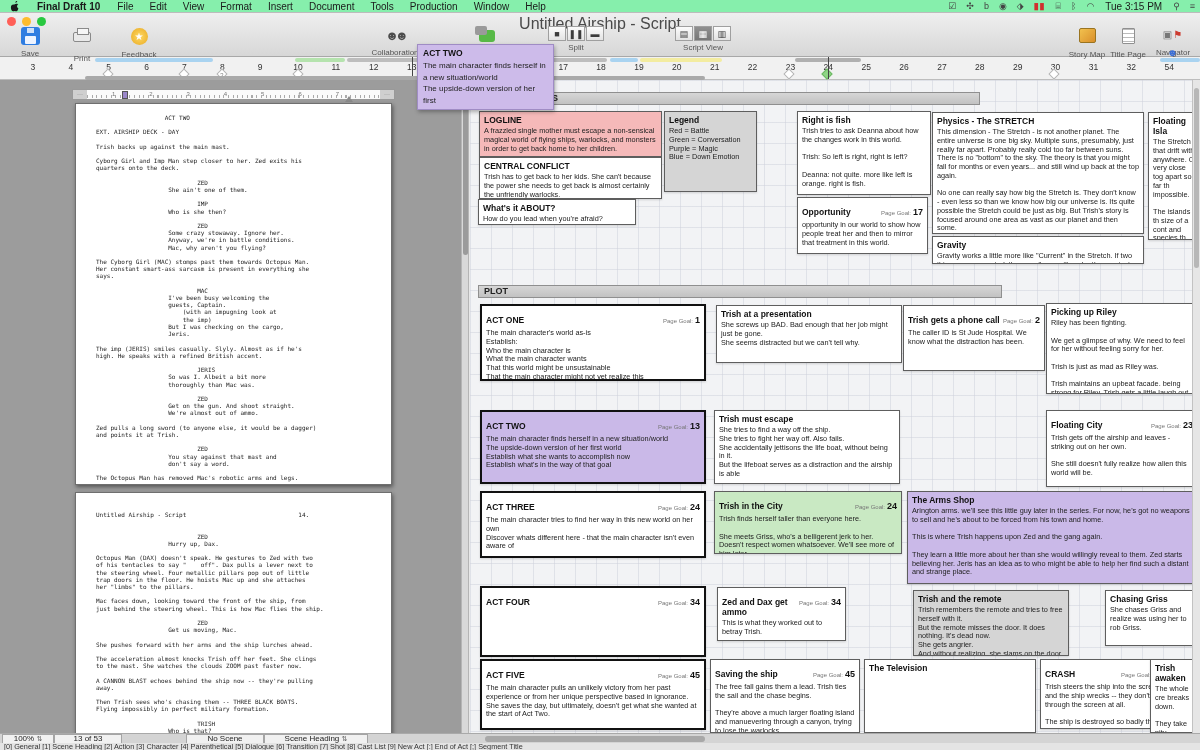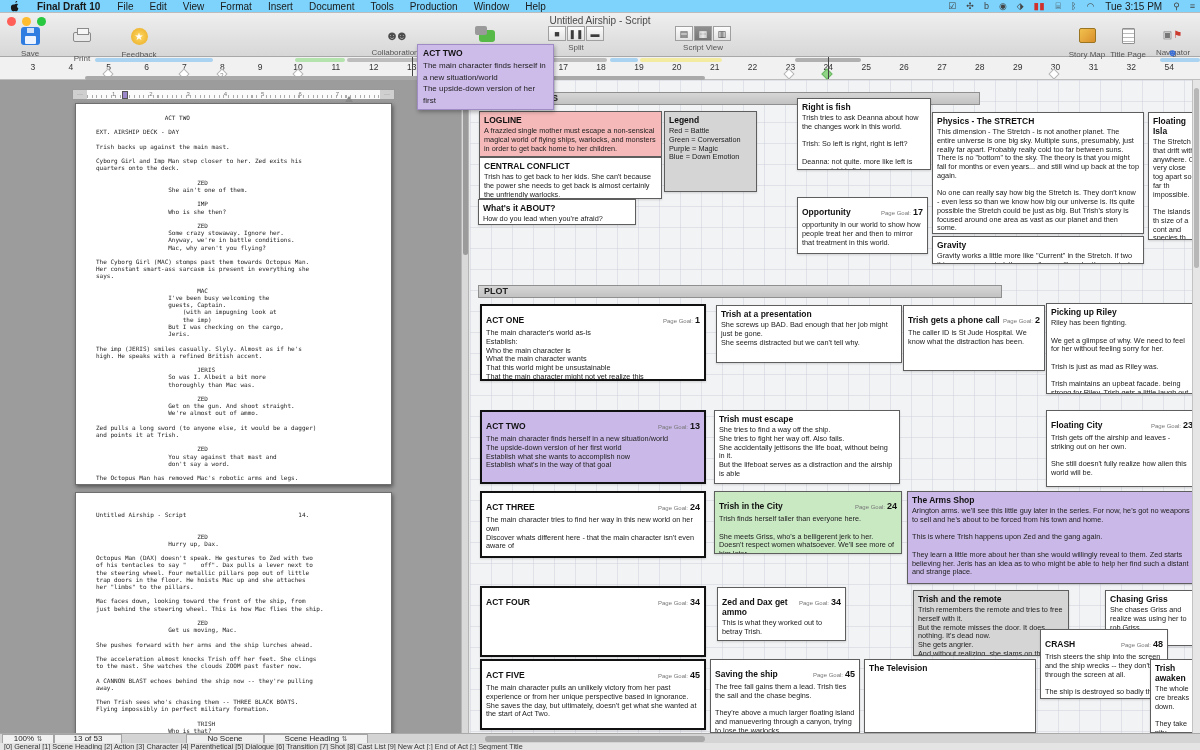--- a/index.html
+++ b/index.html
@@ -1,35 +1,35 @@
 <!DOCTYPE html>
 <html><head>
 <meta charset="utf-8">
 <style>
   * { margin:0; padding:0; box-sizing:border-box; }
   html,body { width:1200px; height:750px; overflow:hidden; }
   body { font-family:"Liberation Sans", sans-serif; }
   #screen { position:relative; width:1200px; height:750px; background:#e8e8e8; overflow:hidden; }
 
   
-  .menubar { position:absolute; left:0; top:0; width:1200px; height:13px; background:#7dd3fc; border-bottom:1px solid #bcbcbc; display:flex; align-items:center; font-size:10px; color:#1a1a1a; z-index:50; }
+  .menubar { position:absolute; left:0; top:0; width:1200px; height:13px; background:#86efac; border-bottom:1px solid #bcbcbc; display:flex; align-items:center; font-size:10px; color:#1a1a1a; z-index:50; }
   .menubar .apple { padding:0 9px 0 10px; display:flex; align-items:center; }
   .menubar .appname { font-weight:bold; padding:0 9px; }
   .menubar .menus { display:flex; }
   .menus span { padding:0 8px; }
   .menustatus { margin-left:auto; display:flex; align-items:center; font-size:9px; color:#444; }
   .menustatus .mi { padding:0 5px; }
   .menustatus .red { color:#d0312d; font-weight:bold; letter-spacing:1px; }
   .menustatus .clock { font-size:10px; color:#1a1a1a; padding:0 6px; }
 
   
   .titlebar { position:absolute; left:0; top:13px; width:1200px; height:44px; background:linear-gradient(#efefef,#d7d7d7); border-bottom:1px solid #a8a8a8; z-index:40; }
   .lights { position:absolute; left:7px; top:4px; display:flex; gap:6px; }
   .light { width:9px; height:9px; border-radius:50%; }
-  .wintitle { position:absolute; left:0; top:2px; width:1200px; text-align:center; font-size:10px; color:#4a4a4a; }
+  .wintitle { position:absolute; left:0; top:2px; width:1200px; text-align:center; font-size:16px; color:#4a4a4a; }
   .tbtn { position:absolute; top:13px; text-align:center; font-size:8px; color:#555; }
   .tbtn .lbl { display:block; margin-top:2px; }
   .ticon { width:22px; height:20px; margin:0 auto; position:relative; }
   .floppy { background:#2f7de1; border-radius:3px; width:19px; height:18px; margin:1px auto; position:relative; }
   .floppy:after { content:""; position:absolute; left:4px; bottom:1px; width:11px; height:8px; background:#eef4ff; border-radius:1px; }
   .floppy:before { content:""; position:absolute; left:6px; top:1px; width:7px; height:5px; background:#cfe0f8; }
   .printer { width:18px; height:10px; background:#e9e9e9; border:1px solid #8a8a8a; border-radius:2px; margin:6px auto 0; position:relative; }
   .printer:before { content:""; position:absolute; left:3px; top:-5px; width:10px; height:5px; background:#f6f6f6; border:1px solid #8a8a8a; }
   .starcirc { width:17px; height:17px; border-radius:50%; background:radial-gradient(#ffd964,#e8a922); margin:2px auto; color:#fff; font-size:10px; line-height:17px; }
   .persons { font-size:13px; color:#4d4d4d; letter-spacing:-4px; line-height:20px; }
@@ -402,21 +402,21 @@
   </div>
   <div class="card gray" style="left:664px;top:111px;width:93px;height:81px">
     <div class="chead">
         <span class="ctitle">Legend</span>
       </div>
     <div class="cbody">Red = Battle
 Green = Conversation
 Purple = Magic
 Blue = Down Emotion</div>
   </div>
-  <div class="card" style="left:797px;top:98px;width:134px;height:72px">
+  <div class="card" style="left:797px;top:111px;width:134px;height:84px">
     <div class="chead">
         <span class="ctitle">Right is fish</span>
       </div>
     <div class="cbody">Trish tries to ask Deanna about how the changes work in this world.
 
 Trish: So left is right, right is left?
 
 Deanna: not quite. more like left is orange. right is fish.</div>
   </div>
   <div class="card" style="left:797px;top:197px;width:131px;height:57px">
@@ -588,21 +588,21 @@
       </div>
     <div class="cbody">The free fall gains them a lead. Trish ties the sail and the chase begins.
 
 They're above a much larger floating island and manuevering through a canyon, trying to lose the warlocks.</div>
   </div>
   <div class="card" style="left:864px;top:659px;width:172px;height:74px">
     <div class="chead">
         <span class="ctitle">The Television</span>
       </div>
   </div>
-  <div class="card" style="left:1040px;top:629px;width:128px;height:70px">
+  <div class="card" style="left:1040px;top:659px;width:128px;height:70px">
     <div class="chead">
         <span class="ctitle">CRASH</span>
         <span class="pg"><span class="pgl">Page Goal:</span><b class="pgn">48</b></span>
       </div>
     <div class="cbody">Trish steers the ship into the screen and the ship wrecks -- they don't get through the screen at all.
 
 The ship is destroyed so badly that the warlocks leave them to die.</div>
   </div>
   <div class="card" style="left:1150px;top:659px;width:50px;height:74px">
     <div class="chead">

